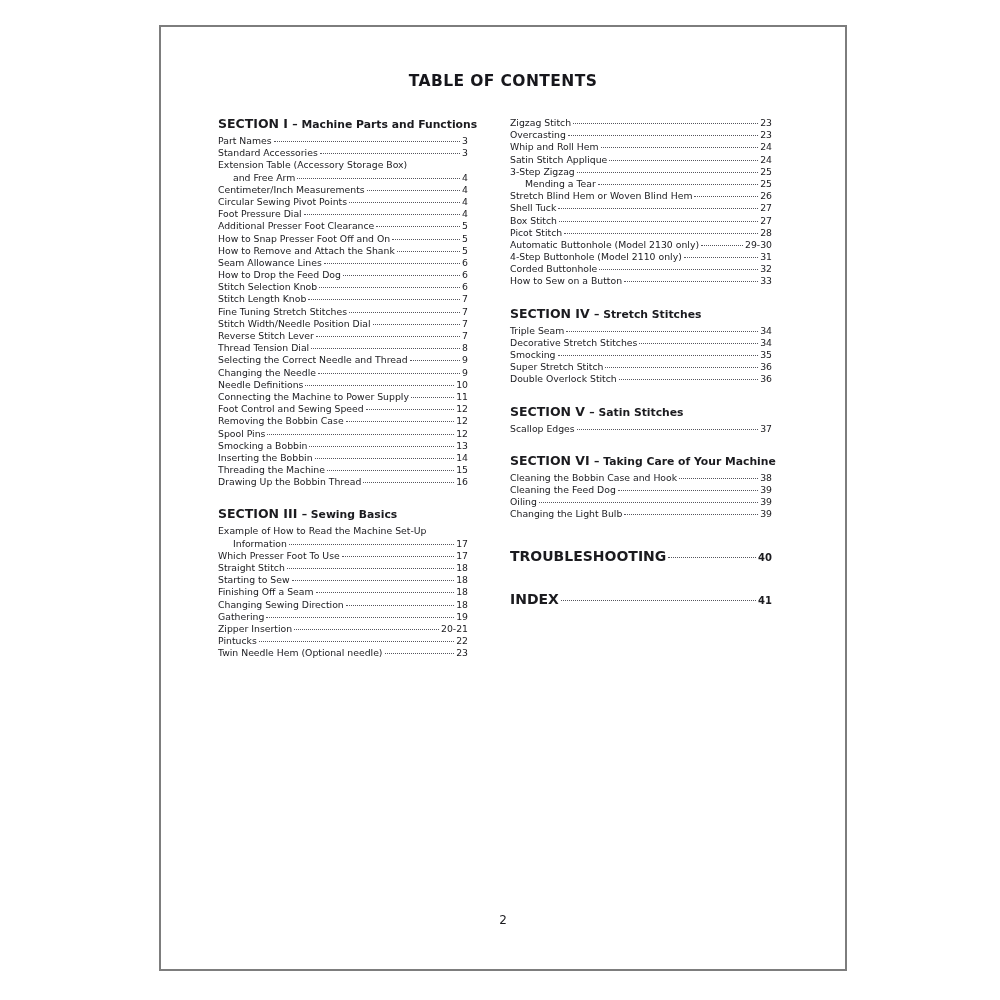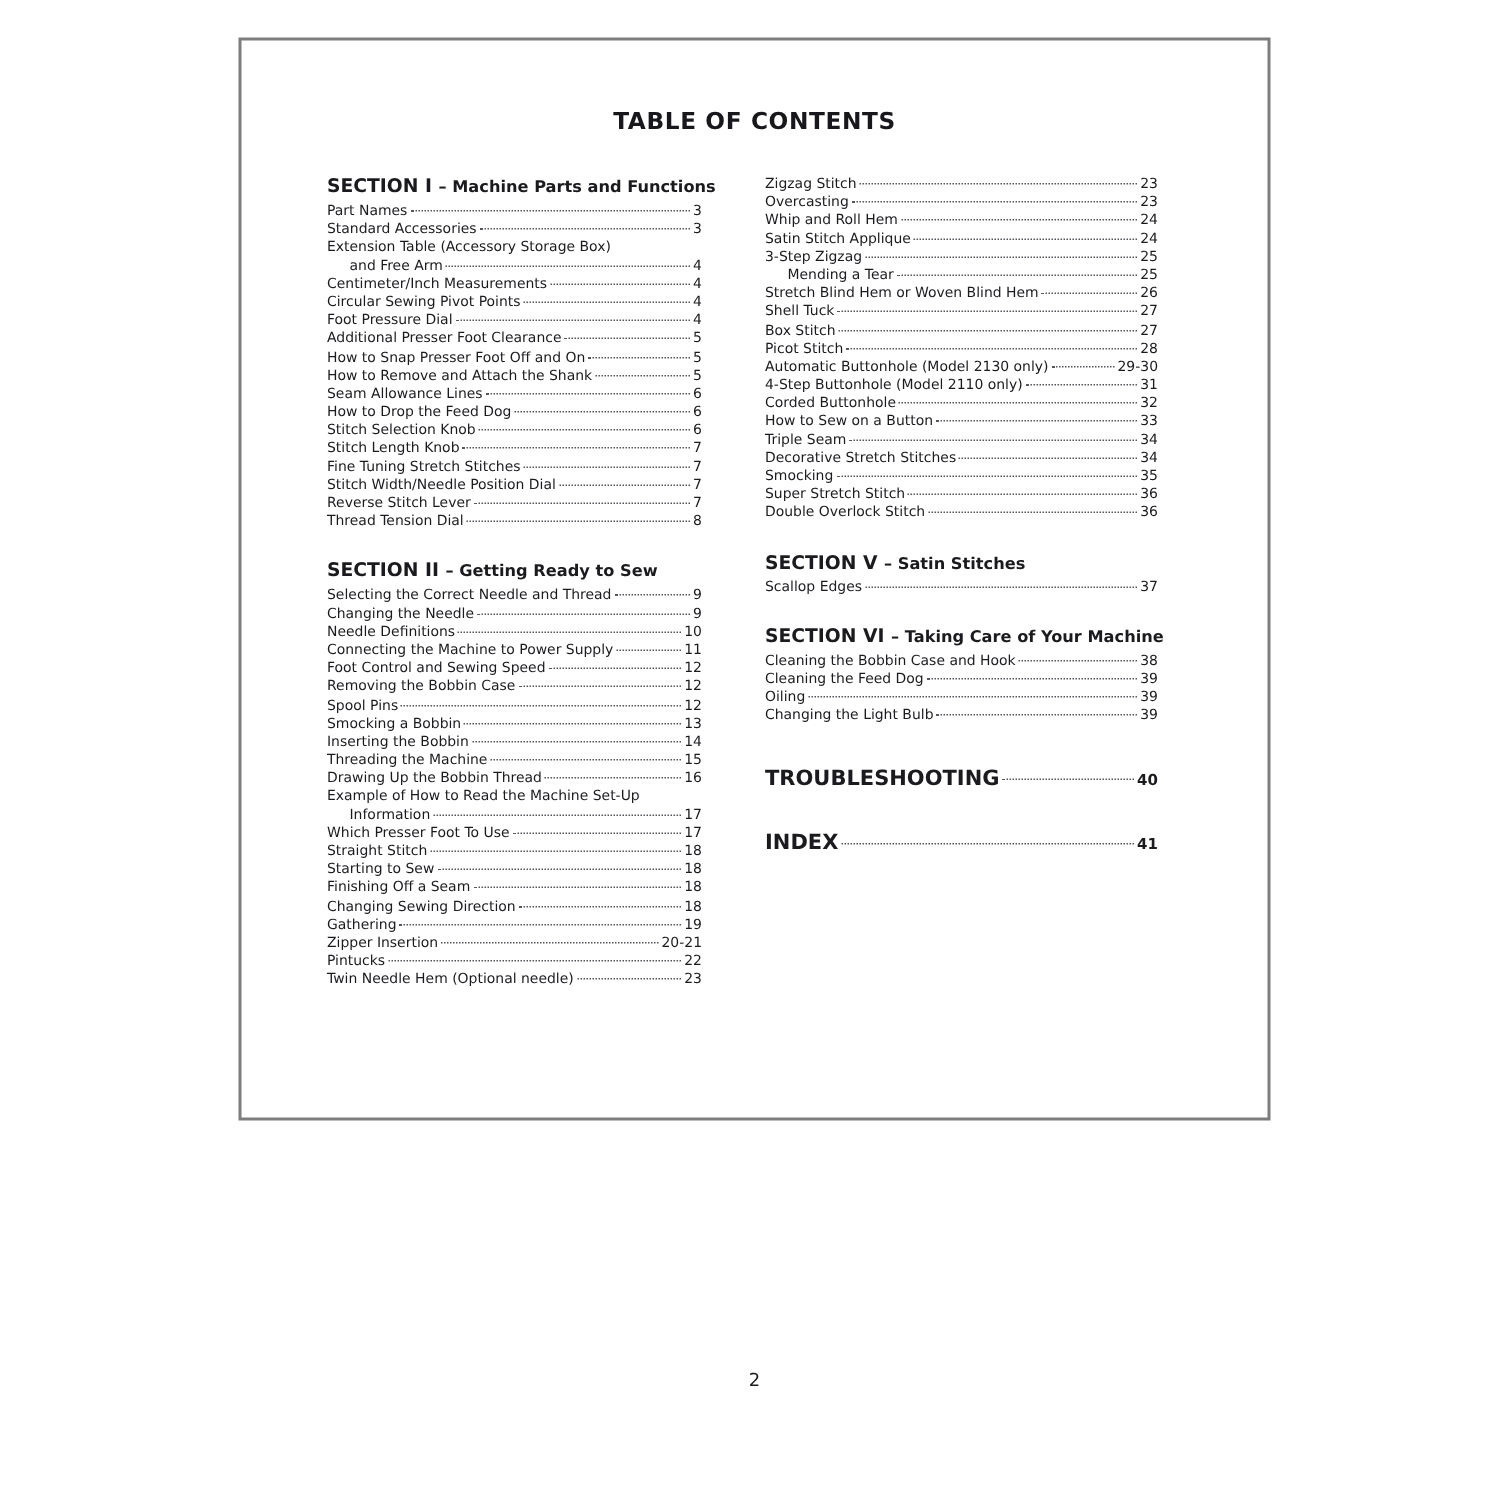--- a/index.html
+++ b/index.html
@@ -7,21 +7,21 @@
     width: 1000px; height: 1000px;
     background: #ffffff;
     font-family: "DejaVu Sans", "Liberation Sans", sans-serif;
     color: #1b1b1f;
     position: relative;
     overflow: hidden;
   }
   .page {
     position: absolute;
     left: 159px; top: 25px;
-    width: 688px; height: 722px;
+    width: 688px; height: 946px;
     background: #ffffff;
     border: 2px solid #7d7d7d;
     box-sizing: border-box;
   }
   .title {
     margin: 45px 0 0 0;
     text-align: center;
     font-size: 15.5px;
     font-weight: bold;
     letter-spacing: 0.4px;
@@ -191,21 +191,20 @@
           <div class="toc-row">
             <span class="toc-label">Reverse Stitch Lever</span>
             <span class="leader"></span>
             <span class="toc-page">7</span>
           </div>
           <div class="toc-row">
             <span class="toc-label">Thread Tension Dial</span>
             <span class="leader"></span>
             <span class="toc-page">8</span>
           </div>
-          <div class="toc-heading"><span class="toc-heading-prefix">SECTION II </span><span class="toc-heading-title">– Getting Ready to Sew</span></div>
           <div class="toc-row">
             <span class="toc-label">Selecting the Correct Needle and Thread</span>
             <span class="leader"></span>
             <span class="toc-page">9</span>
           </div>
           <div class="toc-row">
             <span class="toc-label">Changing the Needle</span>
             <span class="leader"></span>
             <span class="toc-page">9</span>
           </div>
@@ -247,20 +246,21 @@
           <div class="toc-row">
             <span class="toc-label">Threading the Machine</span>
             <span class="leader"></span>
             <span class="toc-page">15</span>
           </div>
           <div class="toc-row">
             <span class="toc-label">Drawing Up the Bobbin Thread</span>
             <span class="leader"></span>
             <span class="toc-page">16</span>
           </div>
+          <div class="toc-heading"><span class="toc-heading-prefix">SECTION III </span><span class="toc-heading-title">– Sewing Basics</span></div>
           <div class="toc-row">
             <span class="toc-label">Example of How to Read the Machine Set-Up</span>
           </div>
           <div class="toc-row indent">
             <span class="toc-label">Information</span>
             <span class="leader"></span>
             <span class="toc-page">17</span>
           </div>
           <div class="toc-row">
             <span class="toc-label">Which Presser Foot To Use</span>
@@ -374,20 +374,21 @@
           <div class="toc-row">
             <span class="toc-label">Corded Buttonhole</span>
             <span class="leader"></span>
             <span class="toc-page">32</span>
           </div>
           <div class="toc-row">
             <span class="toc-label">How to Sew on a Button</span>
             <span class="leader"></span>
             <span class="toc-page">33</span>
           </div>
+          <div class="toc-heading"><span class="toc-heading-prefix">SECTION IV </span><span class="toc-heading-title">– Stretch Stitches</span></div>
           <div class="toc-row">
             <span class="toc-label">Triple Seam</span>
             <span class="leader"></span>
             <span class="toc-page">34</span>
           </div>
           <div class="toc-row">
             <span class="toc-label">Decorative Stretch Stitches</span>
             <span class="leader"></span>
             <span class="toc-page">34</span>
           </div>

